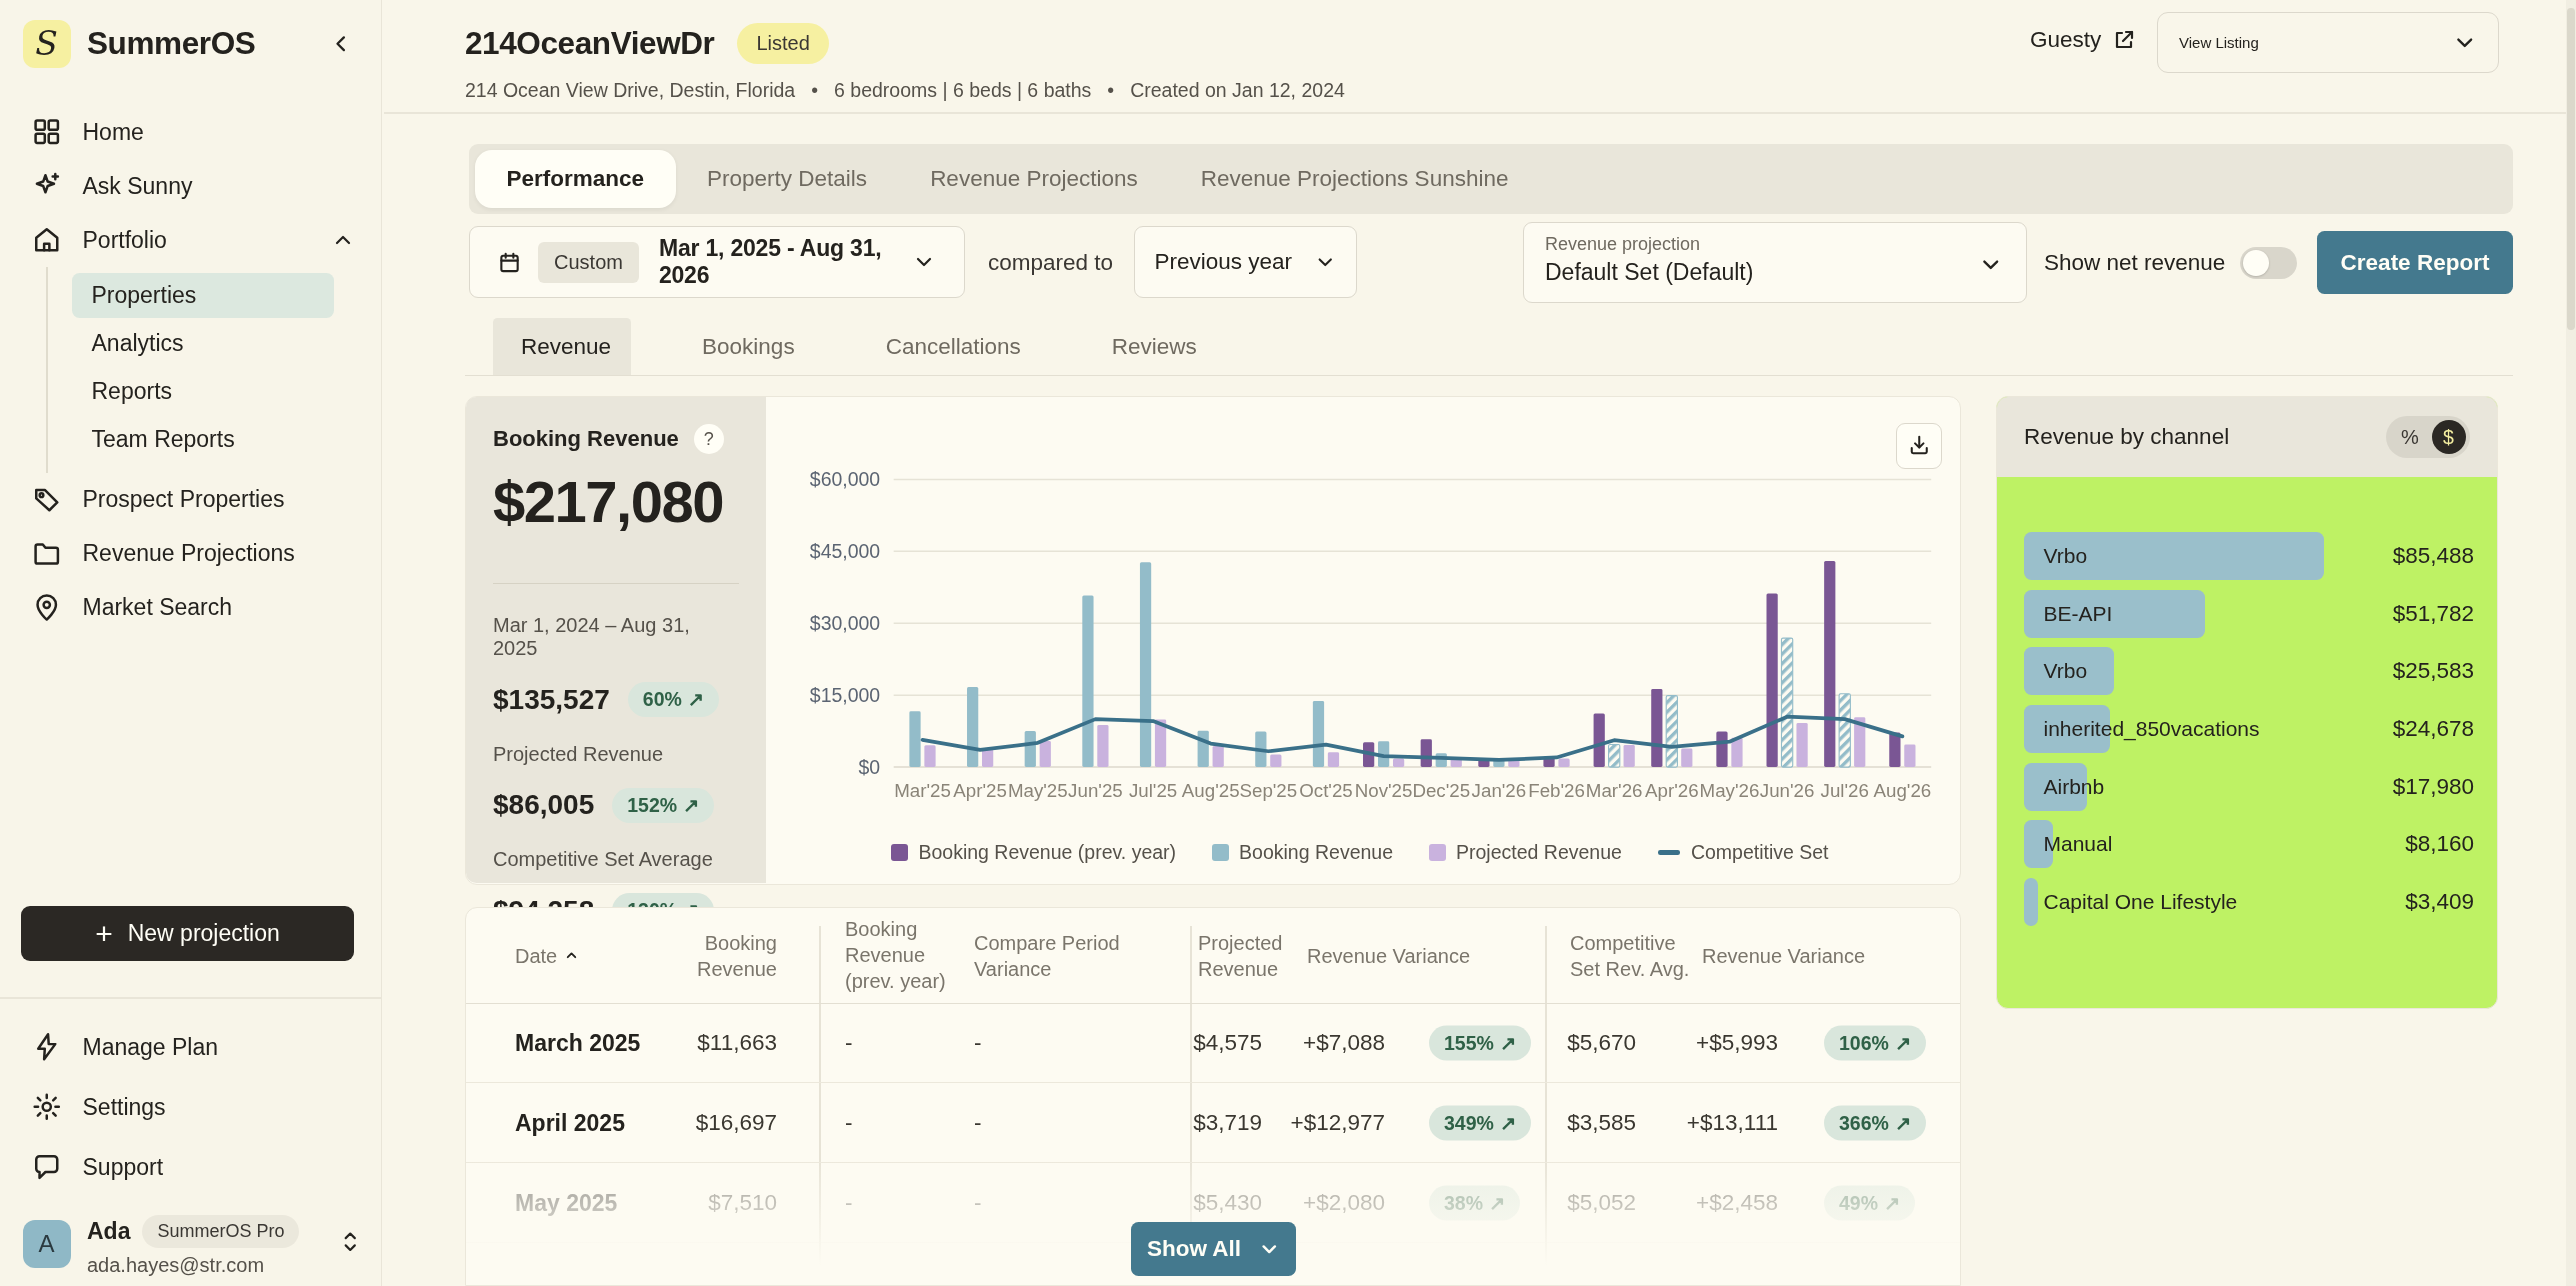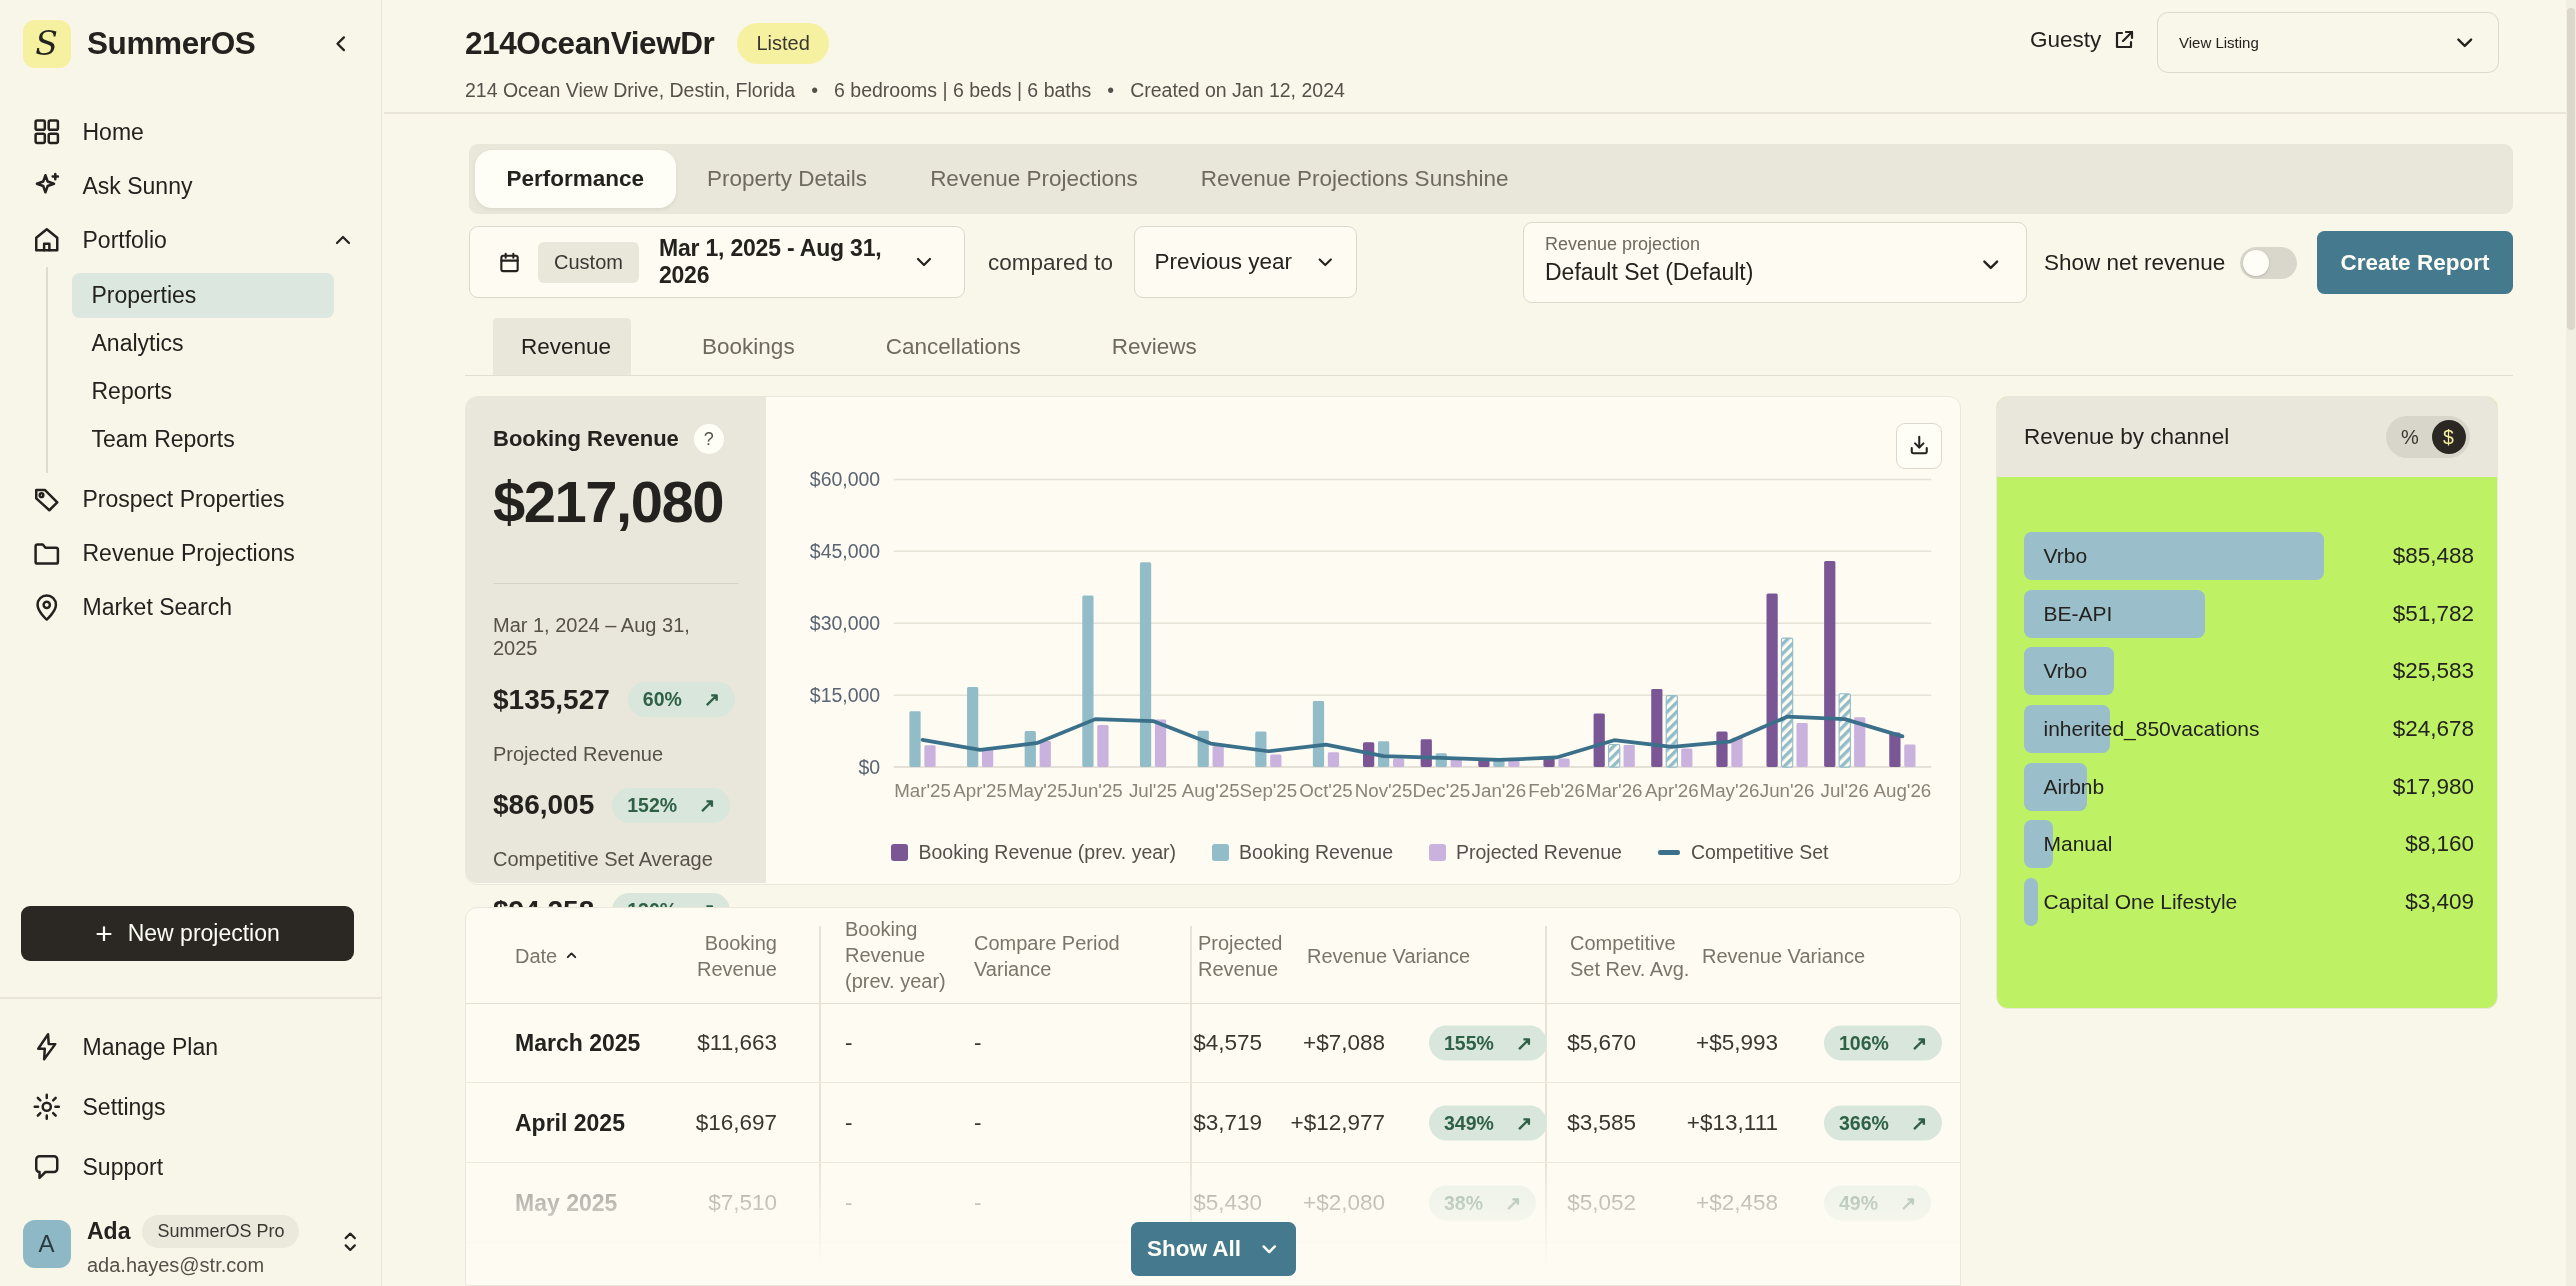--- a/index.html
+++ b/index.html
@@ -76,21 +76,21 @@
   .chart-card { position:absolute; left:465px; top:396px; width:1496px; height:489px; background:#fdfbf2; border:1.5px solid #ebe7da; border-radius:12px; }
   .stats-panel { position:absolute; left:0; top:0; width:300px; height:486px; background:#e9e6db; border-radius:10.5px 0 0 10.5px; padding:27px; }
   .stats-title-row { display:flex; align-items:center; gap:15px; }
   .stats-title { font-size:22px; font-weight:bold; }
   .q-icon { width:30px; height:30px; border-radius:50%; background:#fffef6; color:#55514a; font-size:18px; display:flex; align-items:center; justify-content:center; cursor:pointer; }
   .stats-total { font-size:58px; font-weight:bold; letter-spacing:-1.5px; margin-top:13.5px; }
   .stats-divider { height:1.5px; background:#d6d2c4; margin:48px 0 30px 0; }
   .stat-label { font-size:20px; color:#55514a; margin-top:25.5px; }
   .stat-value-row { display:flex; align-items:center; gap:18px; margin-top:22px; }
   .stat-value { font-size:28px; font-weight:bold; }
-  .delta-badge { background:#d9e6dc; color:#2f6147; border-radius:749px; padding:6px 15px; font-size:19.5px; font-weight:bold; display:inline-flex; align-items:center; gap:22px; }
+  .delta-badge { background:#d9e6dc; color:#2f6147; border-radius:749px; padding:6px 15px; font-size:19.5px; font-weight:bold; display:inline-flex; align-items:center; gap:6px; }
   .chart-zone { position:absolute; left:300px; top:12px; width:1188px; height:424px; }
   .dl-btn { position:absolute; left:1430px; top:25.5px; width:46px; height:46px; background:#fffef6; border:1.5px solid #dcd8cc; border-radius:9px; display:flex; align-items:center; justify-content:center; cursor:pointer; }
   .legend { position:absolute; left:300px; top:444px; width:1188px; display:flex; justify-content:center; gap:36px; font-size:19.5px; color:#55514a; }
   .legend-item { display:flex; align-items:center; gap:10.5px; }
   .legend-swatch { width:16.5px; height:16.5px; border-radius:3px; }
   .legend-dash { width:22.5px; height:5.2px; border-radius:2.2px; }
 
   
   .channel-card { position:absolute; left:1996px; top:396px; width:502px; height:613px; background:#bef264; border:1.5px solid #ebe7da; border-radius:12px; overflow:hidden; }
   .channel-head { height:80px; background:#e9e6db; display:flex; align-items:center; padding:0 27px; }

